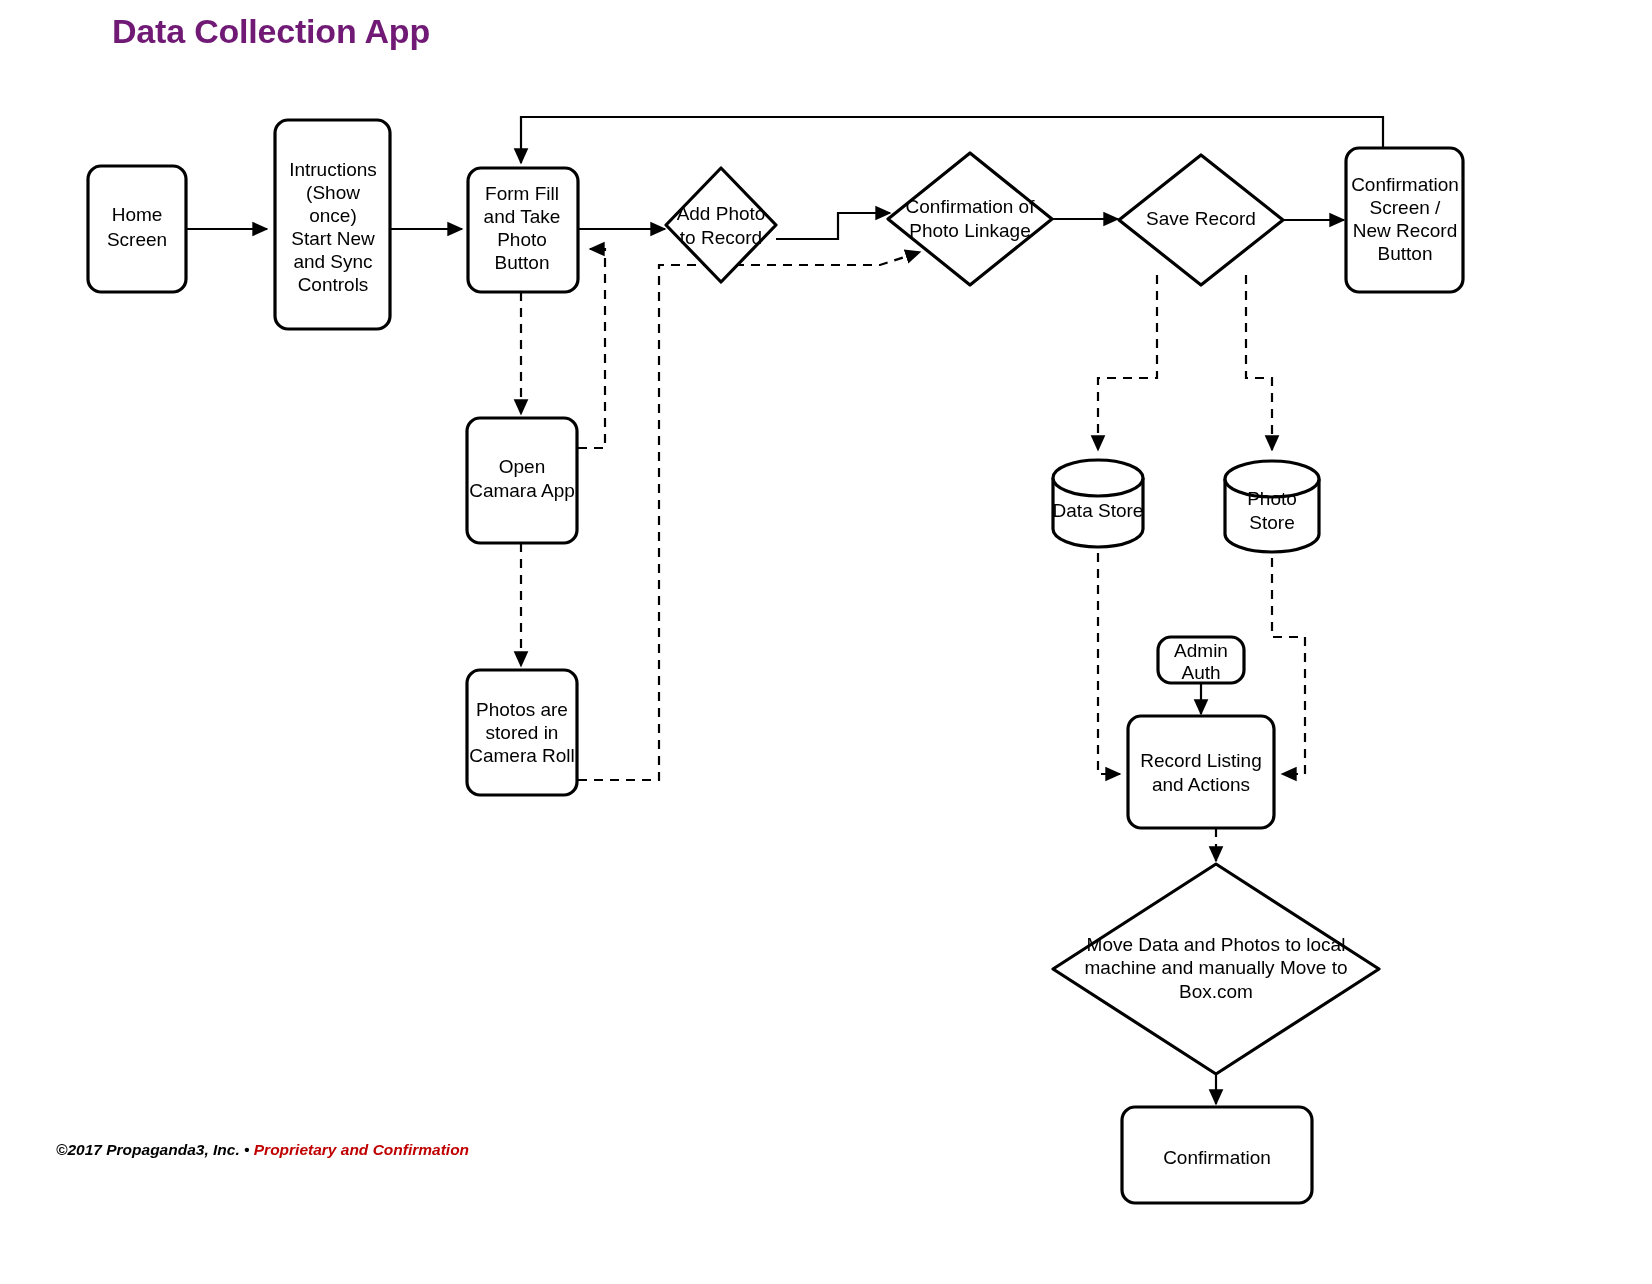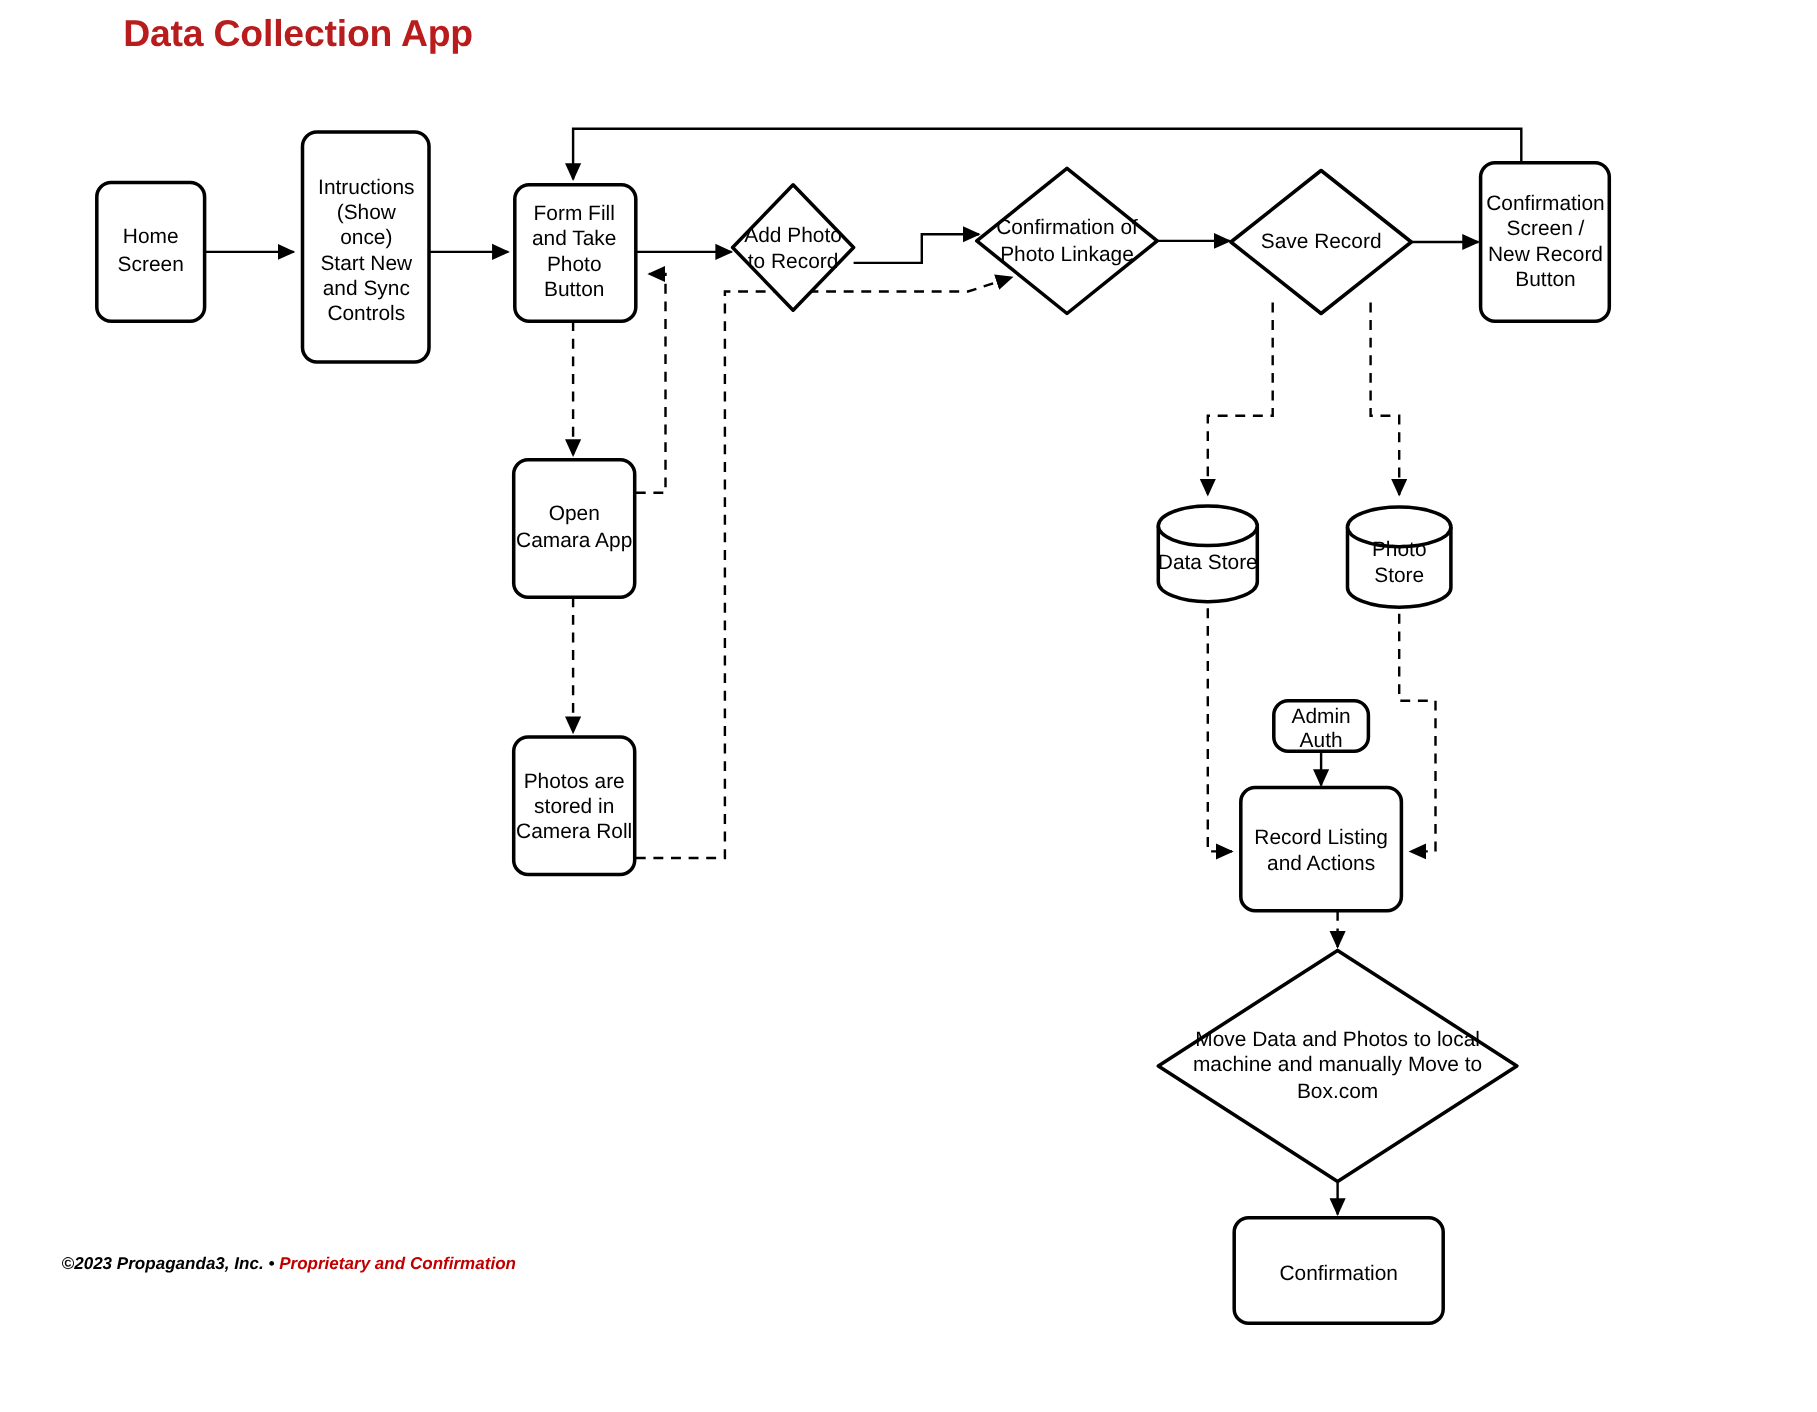--- a/index.html
+++ b/index.html
@@ -13,21 +13,21 @@
     position: relative;
     font-family: "Liberation Sans", sans-serif;
     overflow: hidden;
   }
   #page-title {
     position: absolute;
     left: 112px;
     top: 12px;
     font-size: 34px;
     font-weight: bold;
-    color: #b91c1c;
+    color: #701a75;
     letter-spacing: -0.2px;
   }
   #footer {
     position: absolute;
     left: 56px;
     top: 1141px;
     font-size: 15.5px;
     font-weight: bold;
     font-style: italic;
     color: #000000;
@@ -206,13 +206,13 @@
     <text class="nodetext" x="1216" y="969">machine and manually Move to</text>
     <text class="nodetext" x="1216" y="993">Box.com</text>
   </g>
 
   <g>
     <rect class="shape" x="1122" y="1107" width="190" height="96" rx="13" ry="13"></rect>
     <text class="nodetext" x="1217" y="1159">Confirmation</text>
   </g>
 </svg>
 
-<div id="footer"><span>©2023 Propaganda3, Inc. • </span><span class="confidential">Proprietary and Confirmation</span></div>
+<div id="footer"><span>©2017 Propaganda3, Inc. • </span><span class="confidential">Proprietary and Confirmation</span></div>
 
 </body></html>

